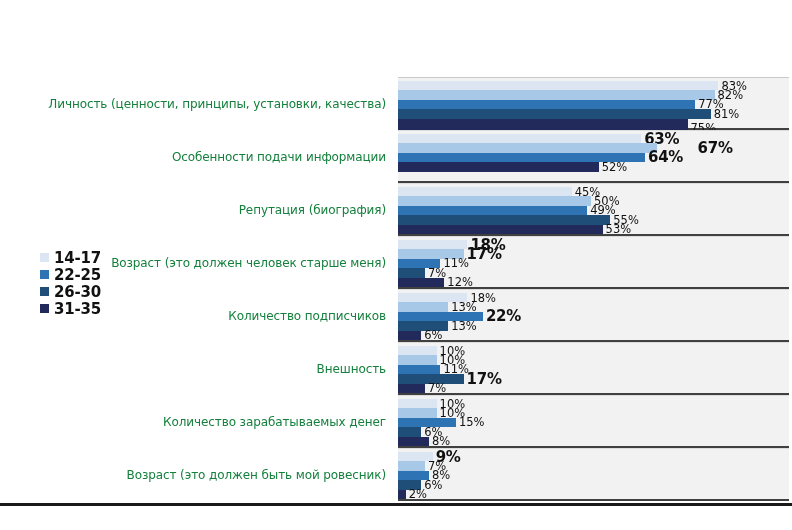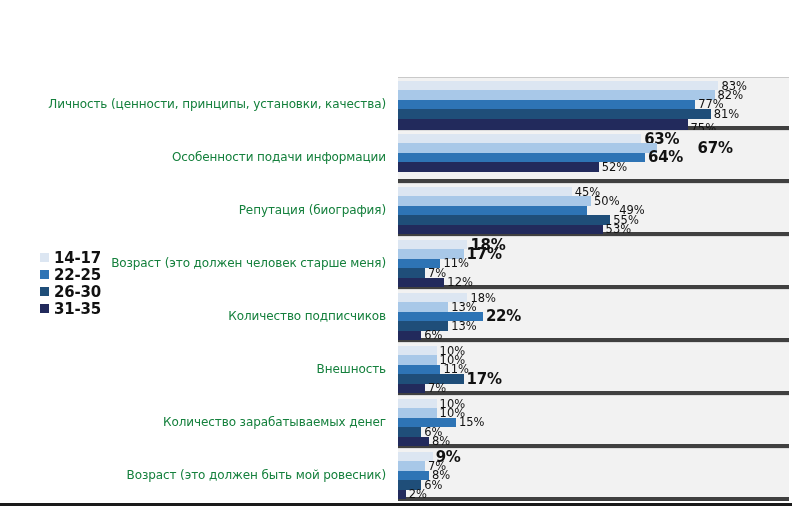--- a/index.html
+++ b/index.html
@@ -67,21 +67,21 @@
     top: 77px;
     width: 391px;
     height: 424px;
   }
   .cat-band {
     position: relative;
     width: 100%;
     box-sizing: border-box;
     background: #f2f2f2;
     border-top: 1px solid #dcdcdc;
-    border-bottom: 4px solid #404040;
+    border-bottom: 2px solid #404040;
   }
   .cat-band:first-child { border-top: 1px solid #c9c9c9; }
 
   .bar-row {
     position: relative;
     width: 100%;
   }
   .bar {
     position: absolute;
     left: 0;
@@ -225,21 +225,21 @@
           <div class="bar-row" style="height: 9.4px;">
             <div class="bar" title="14-17: 45%" style="width: 173.7px; background: rgb(220, 230, 242);"></div>
             <span class="bar-value" style="left: 173.7px;">45%</span>
           </div>
           <div class="bar-row" style="height: 9.4px;">
             <div class="bar" title="18-21: 50%" style="width: 193px; background: rgb(168, 200, 232);"></div>
             <span class="bar-value" style="left: 193px;">50%</span>
           </div>
           <div class="bar-row" style="height: 9.4px;">
             <div class="bar" title="22-25: 49%" style="width: 189.14px; background: rgb(46, 116, 181);"></div>
-            <span class="bar-value" style="left: 189.14px; margin-left: 29px;">49%</span>
+            <span class="bar-value" style="left: 189.14px;">49%</span>
           </div>
           <div class="bar-row" style="height: 9.4px;">
             <div class="bar" title="26-30: 55%" style="width: 212.3px; background: rgb(31, 78, 121);"></div>
             <span class="bar-value" style="left: 212.3px;">55%</span>
           </div>
           <div class="bar-row" style="height: 9.4px;">
             <div class="bar" title="31-35: 53%" style="width: 204.58px; background: rgb(34, 42, 92);"></div>
             <span class="bar-value" style="left: 204.58px;">53%</span>
           </div>
         </div>

